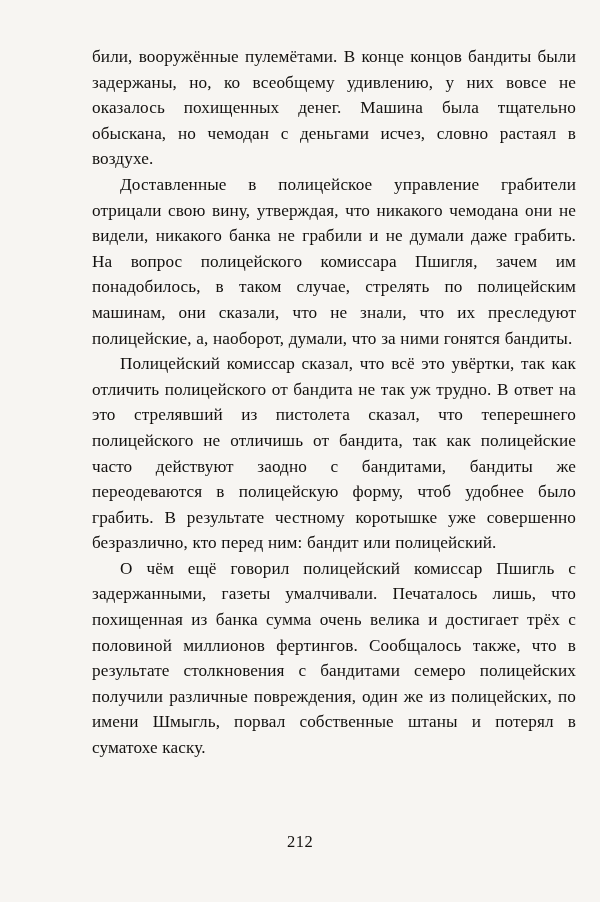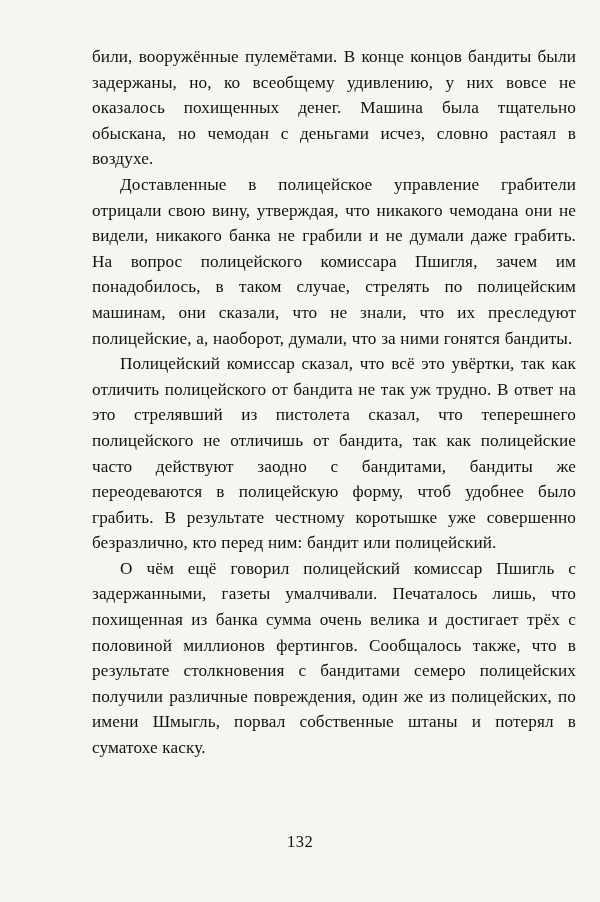--- a/index.html
+++ b/index.html
@@ -53,14 +53,14 @@
 </head>
 <body>
 
 <div class="page">
   <div class="text-block">
     <p class="para first">били, вооружённые пулемётами. В конце концов бандиты были задержаны, но, ко всеобщему удивлению, у них вовсе не оказалось похищенных денег. Машина была тщательно обыскана, но чемодан с деньгами исчез, словно растаял в воздухе.</p>
     <p class="para">Доставленные в полицейское управление грабители отрицали свою вину, утверждая, что никакого чемодана они не видели, никакого банка не грабили и не думали даже грабить. На вопрос полицейского комиссара Пшигля, зачем им понадобилось, в таком случае, стрелять по полицейским машинам, они сказали, что не знали, что их преследуют полицейские, а, наоборот, думали, что за ними гонятся бандиты.</p>
     <p class="para">Полицейский комиссар сказал, что всё это увёртки, так как отличить полицейского от бандита не так уж трудно. В ответ на это стрелявший из пистолета сказал, что теперешнего полицейского не отличишь от бандита, так как полицейские часто действуют заодно с бандитами, бандиты же переодеваются в полицейскую форму, чтоб удобнее было грабить. В результате честному коротышке уже совершенно безразлично, кто перед ним: бандит или полицейский.</p>
     <p class="para">О чём ещё говорил полицейский комиссар Пшигль с задержанными, газеты умалчивали. Печаталось лишь, что похищенная из банка сумма очень велика и достигает трёх с половиной миллионов фертингов. Сообщалось также, что в результате столкновения с бандитами семеро полицейских получили различные повреждения, один же из полицейских, по имени Шмыгль, порвал собственные штаны и потерял в суматохе каску.</p>
   </div>
-  <div class="page-number">132</div>
+  <div class="page-number">212</div>
 </div>
 
 </body></html>

